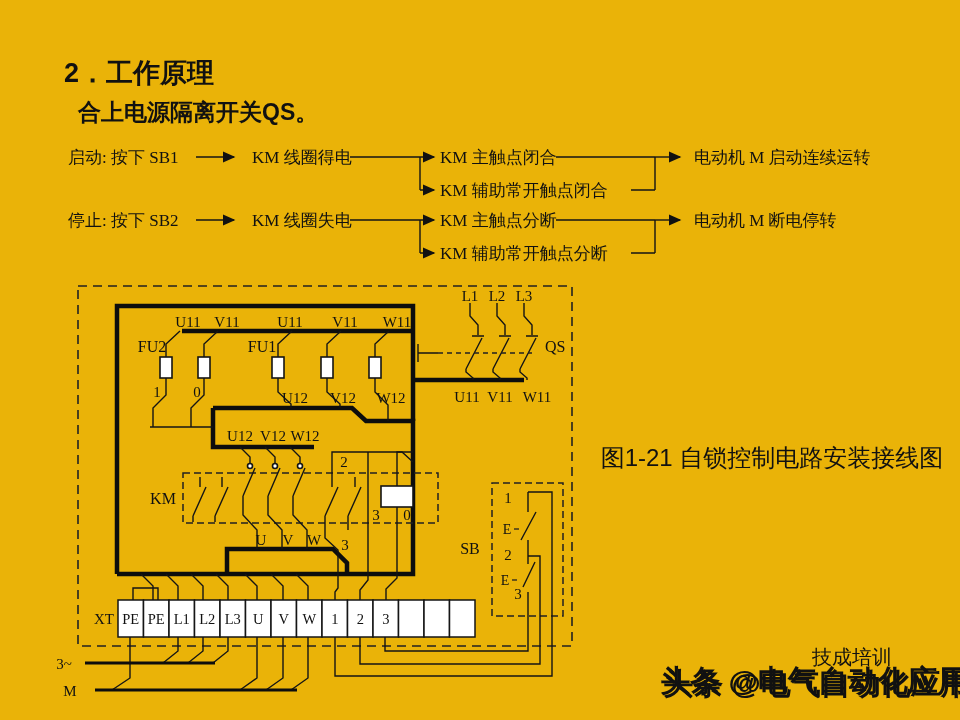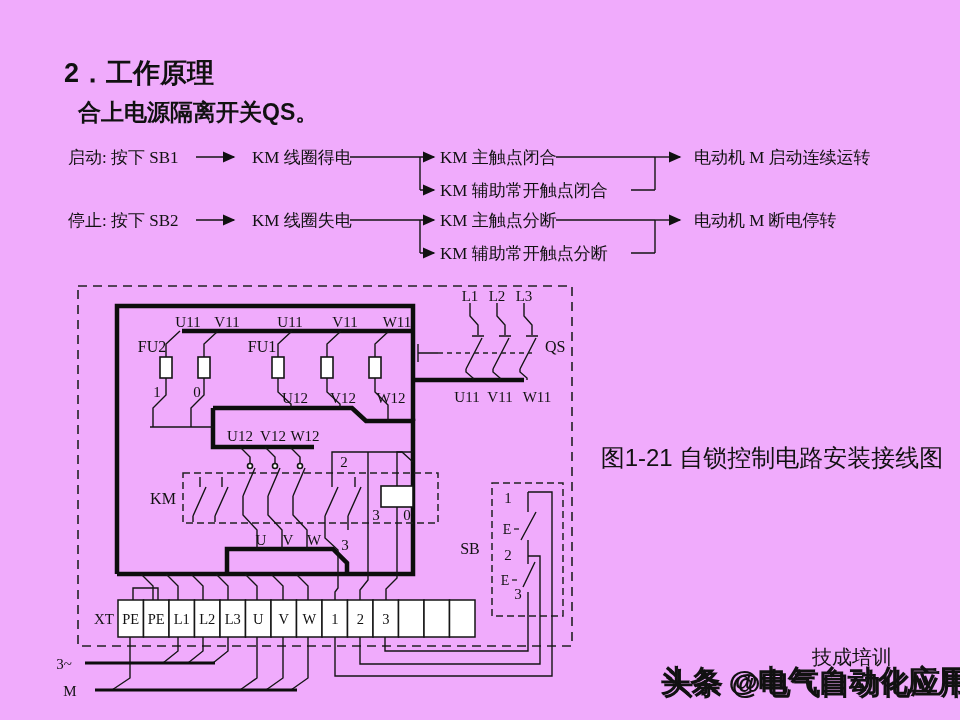--- a/index.html
+++ b/index.html
@@ -1,16 +1,16 @@
 <!DOCTYPE html>
 <html><head>
 <meta charset="utf-8">
 <style>
   html,body{margin:0;padding:0;background:#fff;}
-  #slide{position:relative;width:960px;height:720px;background:#f0abfc;overflow:hidden;
+  #slide{position:relative;width:960px;height:720px;background:#eab308;overflow:hidden;
          font-family:"Liberation Serif", serif;text-decoration:underline;}
   svg{position:absolute;left:0;top:0;}
   svg text{fill:#111;}
   .hdr{font-family:"Liberation Sans", sans-serif;font-weight:bold;}
   .flowtxt{font-size:17px;}
   .lbl{font-size:15px;}
   .wire{stroke:#151515;stroke-width:1.4;fill:none;}
   .thick{stroke:#0d0d0d;stroke-width:4.5;fill:none;}
   .thick2{stroke:#0d0d0d;stroke-width:3.2;fill:none;}
   .dashrect{stroke:#222;stroke-width:1.6;fill:none;stroke-dasharray:9 6;}

